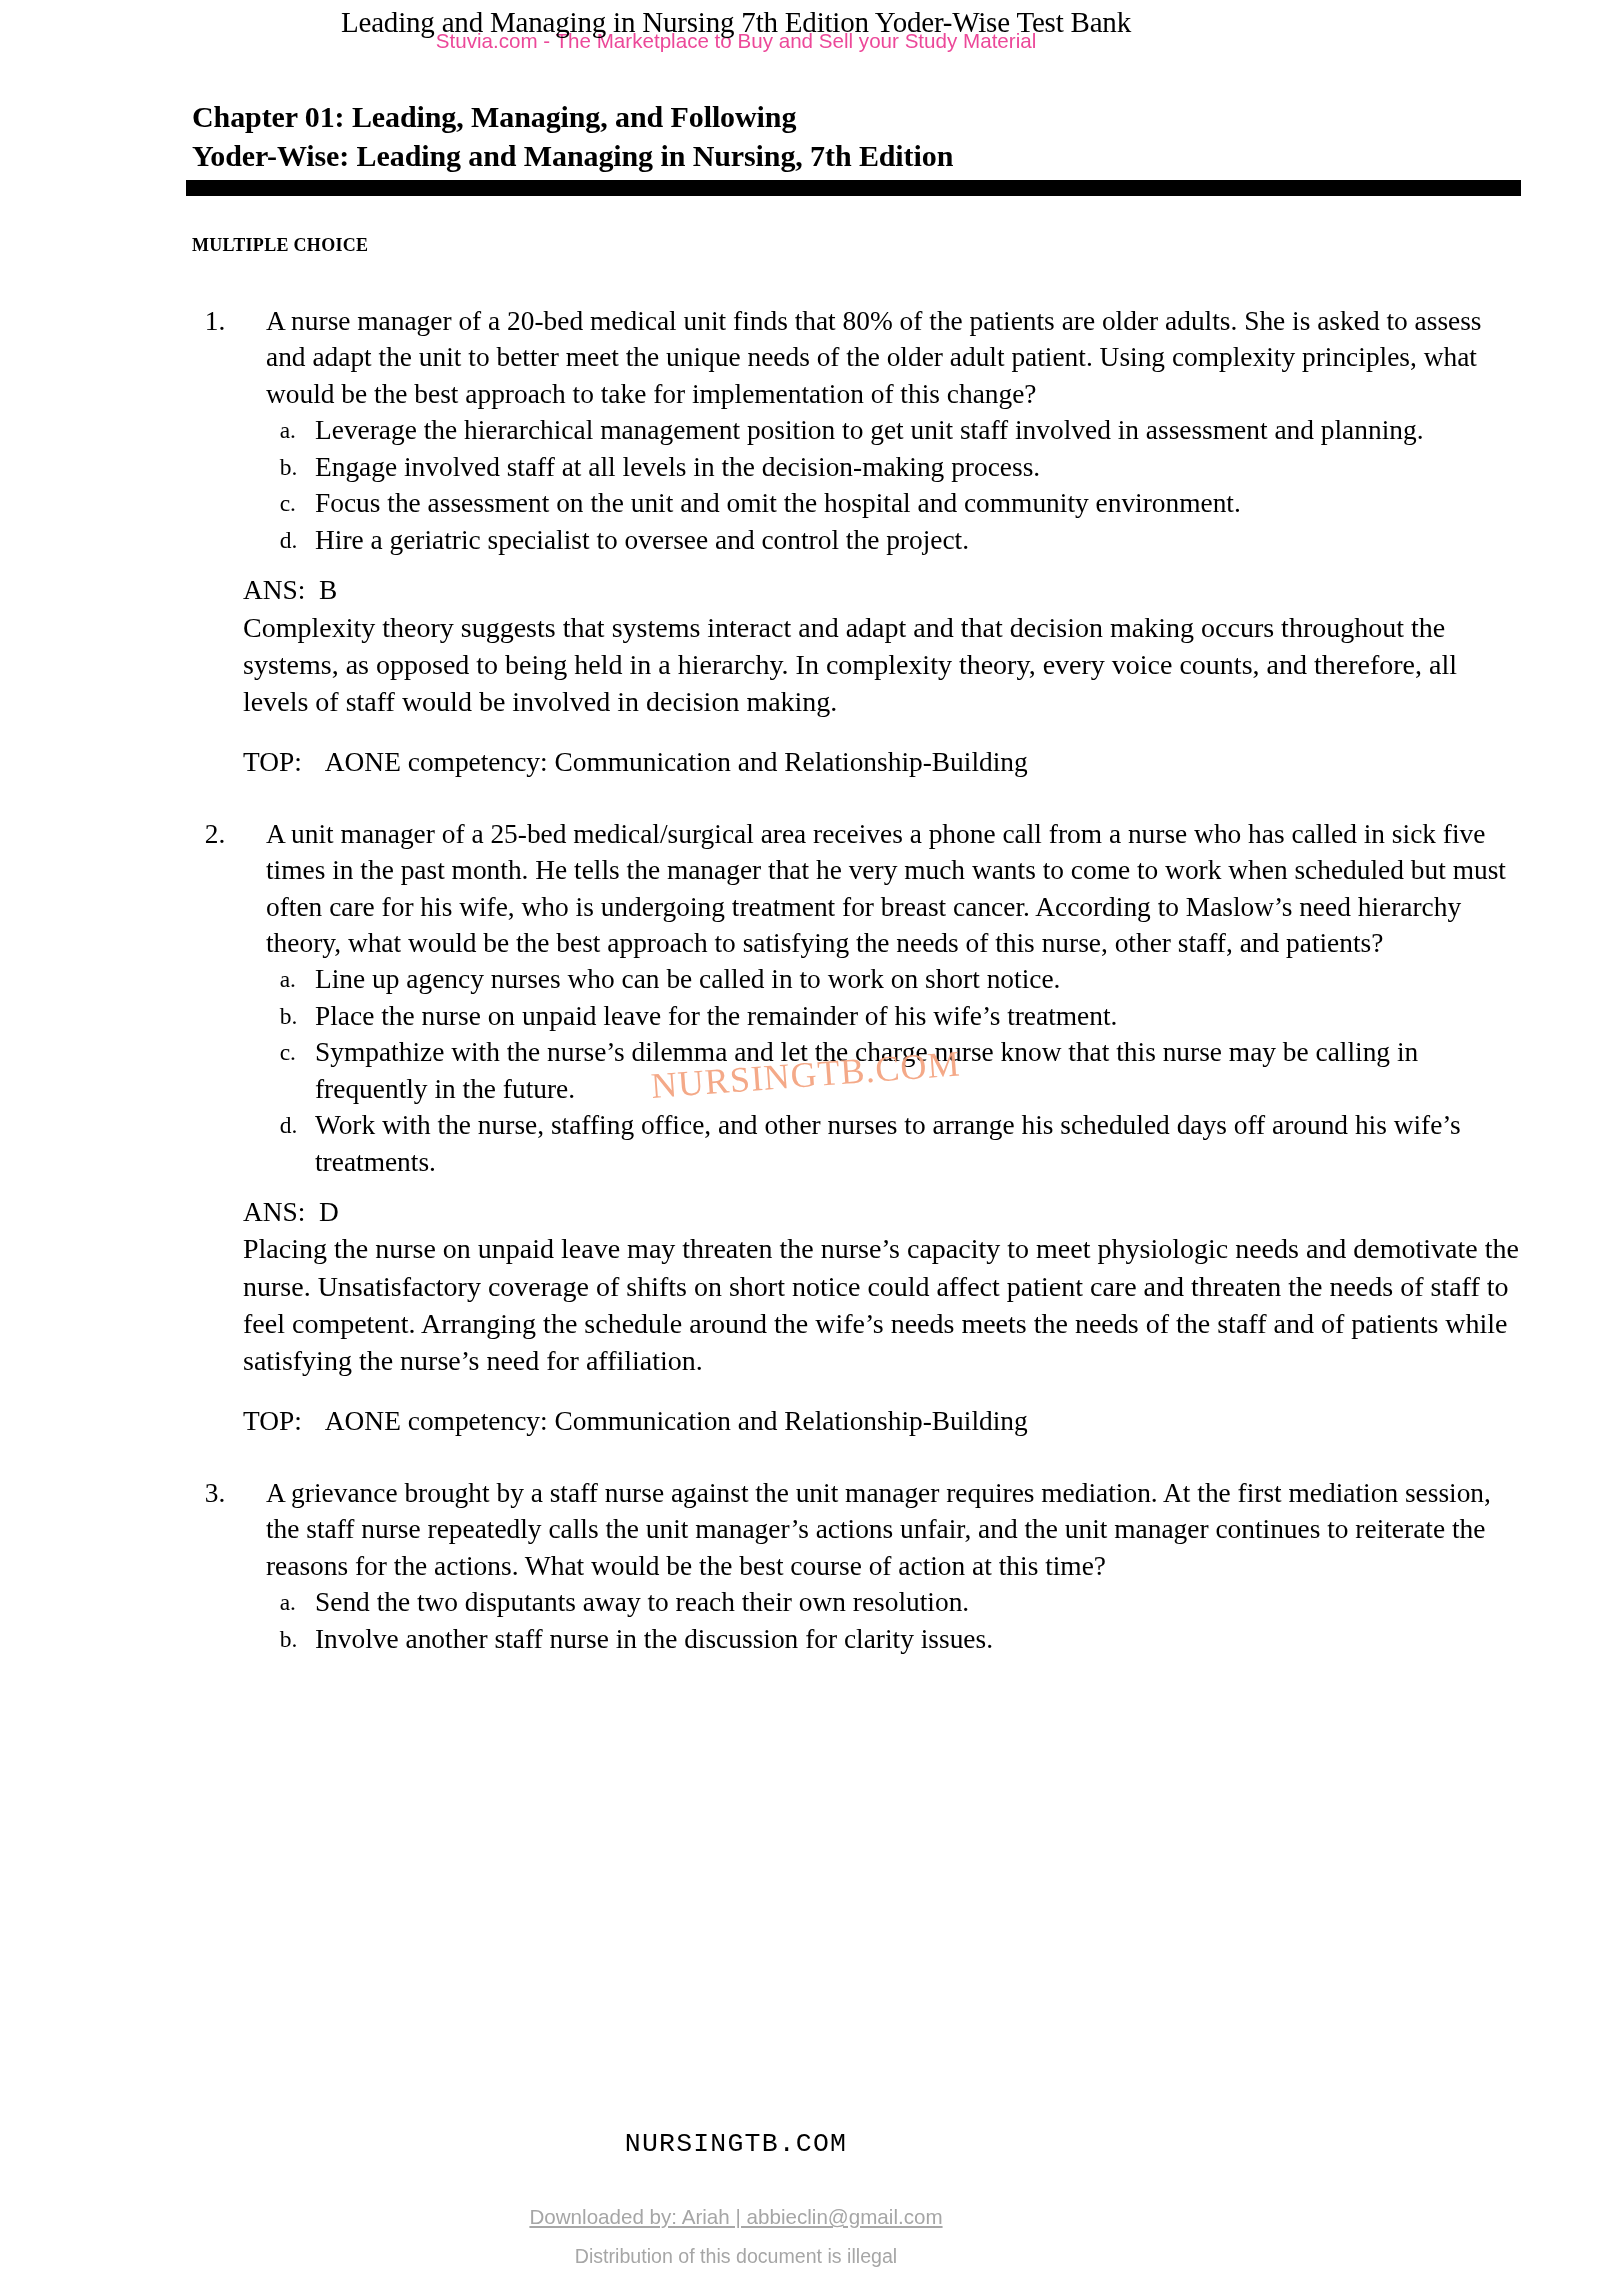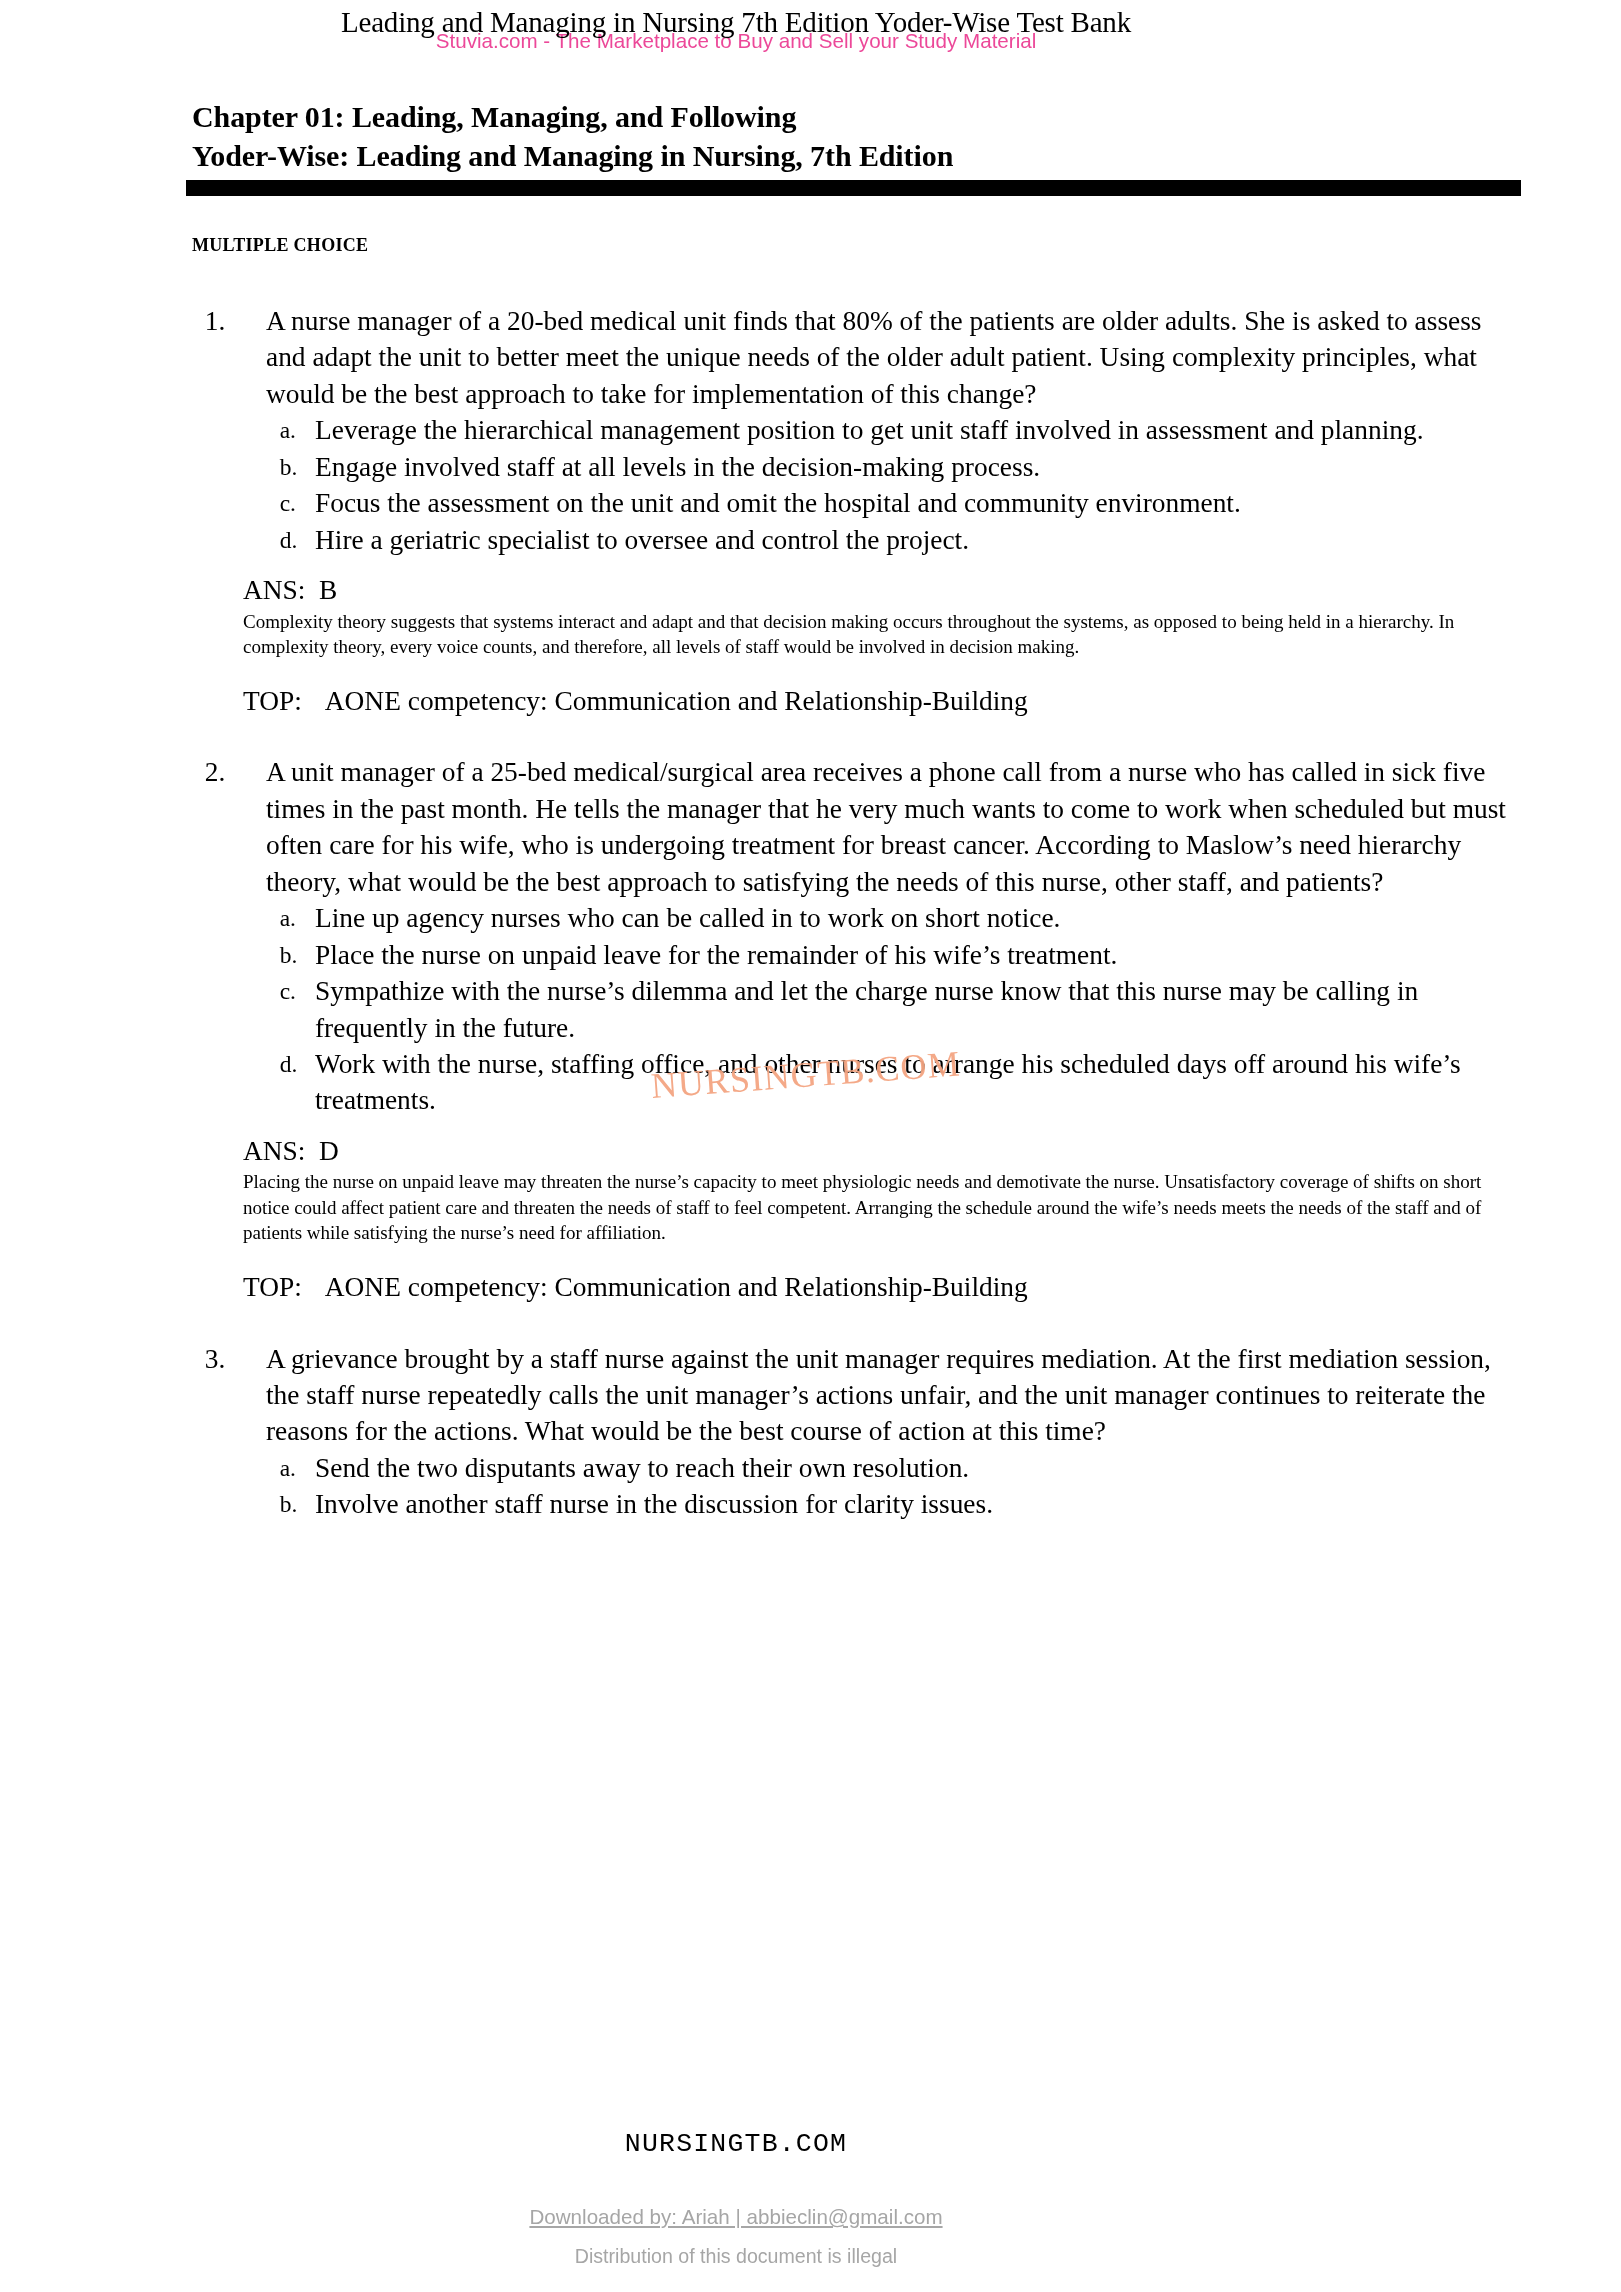--- a/index.html
+++ b/index.html
@@ -140,21 +140,21 @@
 
   .ans-block {
     margin-top: 14px;
     margin-left: 51px;
   }
   .ans-line {
     font-size: 27.4px;
     line-height: 1.33;
   }
   .rationale {
-    font-size: 19px;
+    font-size: 28px;
     line-height: 1.33;
     margin: 0;
   }
   .top-line {
     margin-top: 24px;
     margin-left: 51px;
     font-size: 27.4px;
     line-height: 1.33;
   }
   .top-label { margin-right: 17.6px; }

